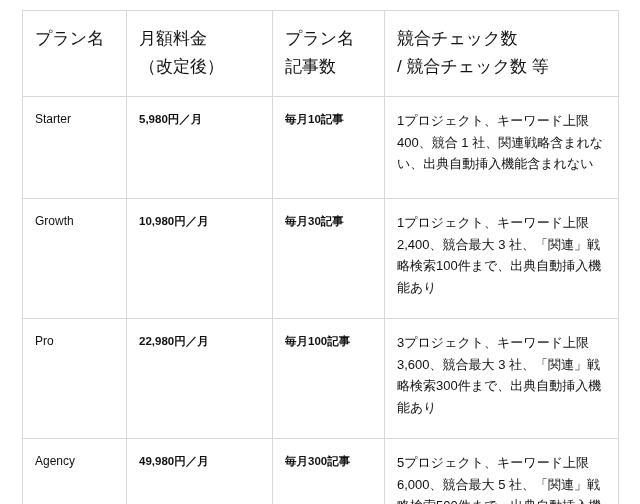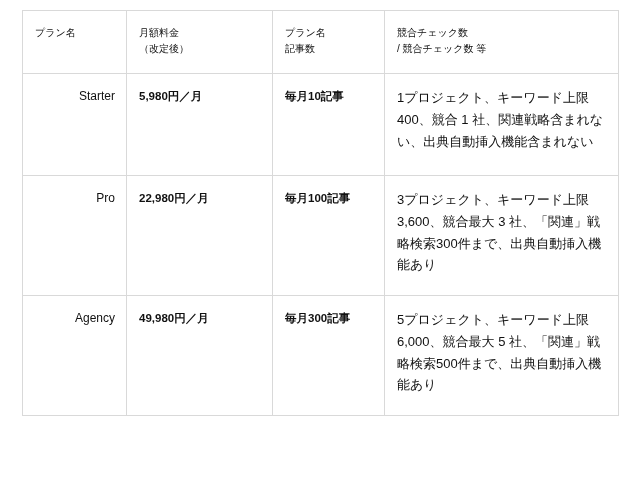--- a/index.html
+++ b/index.html
@@ -33,32 +33,31 @@
 
   table.pricing th,
   table.pricing td {
     border-top: 1px solid #d9d9d9;
     border-bottom: 1px solid #d9d9d9;
     border-right: 1px solid #d9d9d9;
     border-left: 1px solid #d9d9d9;
     vertical-align: top;
     text-align: left;
     font-weight: normal;
-    font-size: 10px;
+    font-size: 17px;
     line-height: 1.62;
     padding: 13px 11px 14px 12px;
   }
   table.pricing tr.head th {
     padding-top: 14px;
     padding-bottom: 16px;
   }
   table.pricing td.plan {
     font-size: 12px;
     white-space: nowrap;
-    text-align: right;
   }
   table.pricing td.price,
   table.pricing td.articles {
     font-size: 11.5px;
     white-space: nowrap;
     font-weight: bold;
   }
   table.pricing td.detail {
     font-size: 13px;
     line-height: 1.66;
@@ -107,20 +106,26 @@
         </th>
       </tr>
     </thead>
     <tbody>
       <tr class="r-starter">
         <td class="plan">Starter</td>
         <td class="price">5,980円／月</td>
         <td class="articles">毎月10記事</td>
         <td class="detail">1プロジェクト、キーワード上限 400、競合 1 社、関連戦略含まれない、出典自動挿入機能含まれない</td>
       </tr>
+      <tr class="r-growth">
+        <td class="plan">Growth</td>
+        <td class="price">10,980円／月</td>
+        <td class="articles">毎月30記事</td>
+        <td class="detail">1プロジェクト、キーワード上限 2,400、競合最大 3 社、「関連」戦略検索100件まで、出典自動挿入機能あり</td>
+      </tr>
       <tr class="r-pro">
         <td class="plan">Pro</td>
         <td class="price">22,980円／月</td>
         <td class="articles">毎月100記事</td>
         <td class="detail">3プロジェクト、キーワード上限 3,600、競合最大 3 社、「関連」戦略検索300件まで、出典自動挿入機能あり</td>
       </tr>
       <tr class="r-agency">
         <td class="plan">Agency</td>
         <td class="price">49,980円／月</td>
         <td class="articles">毎月300記事</td>

